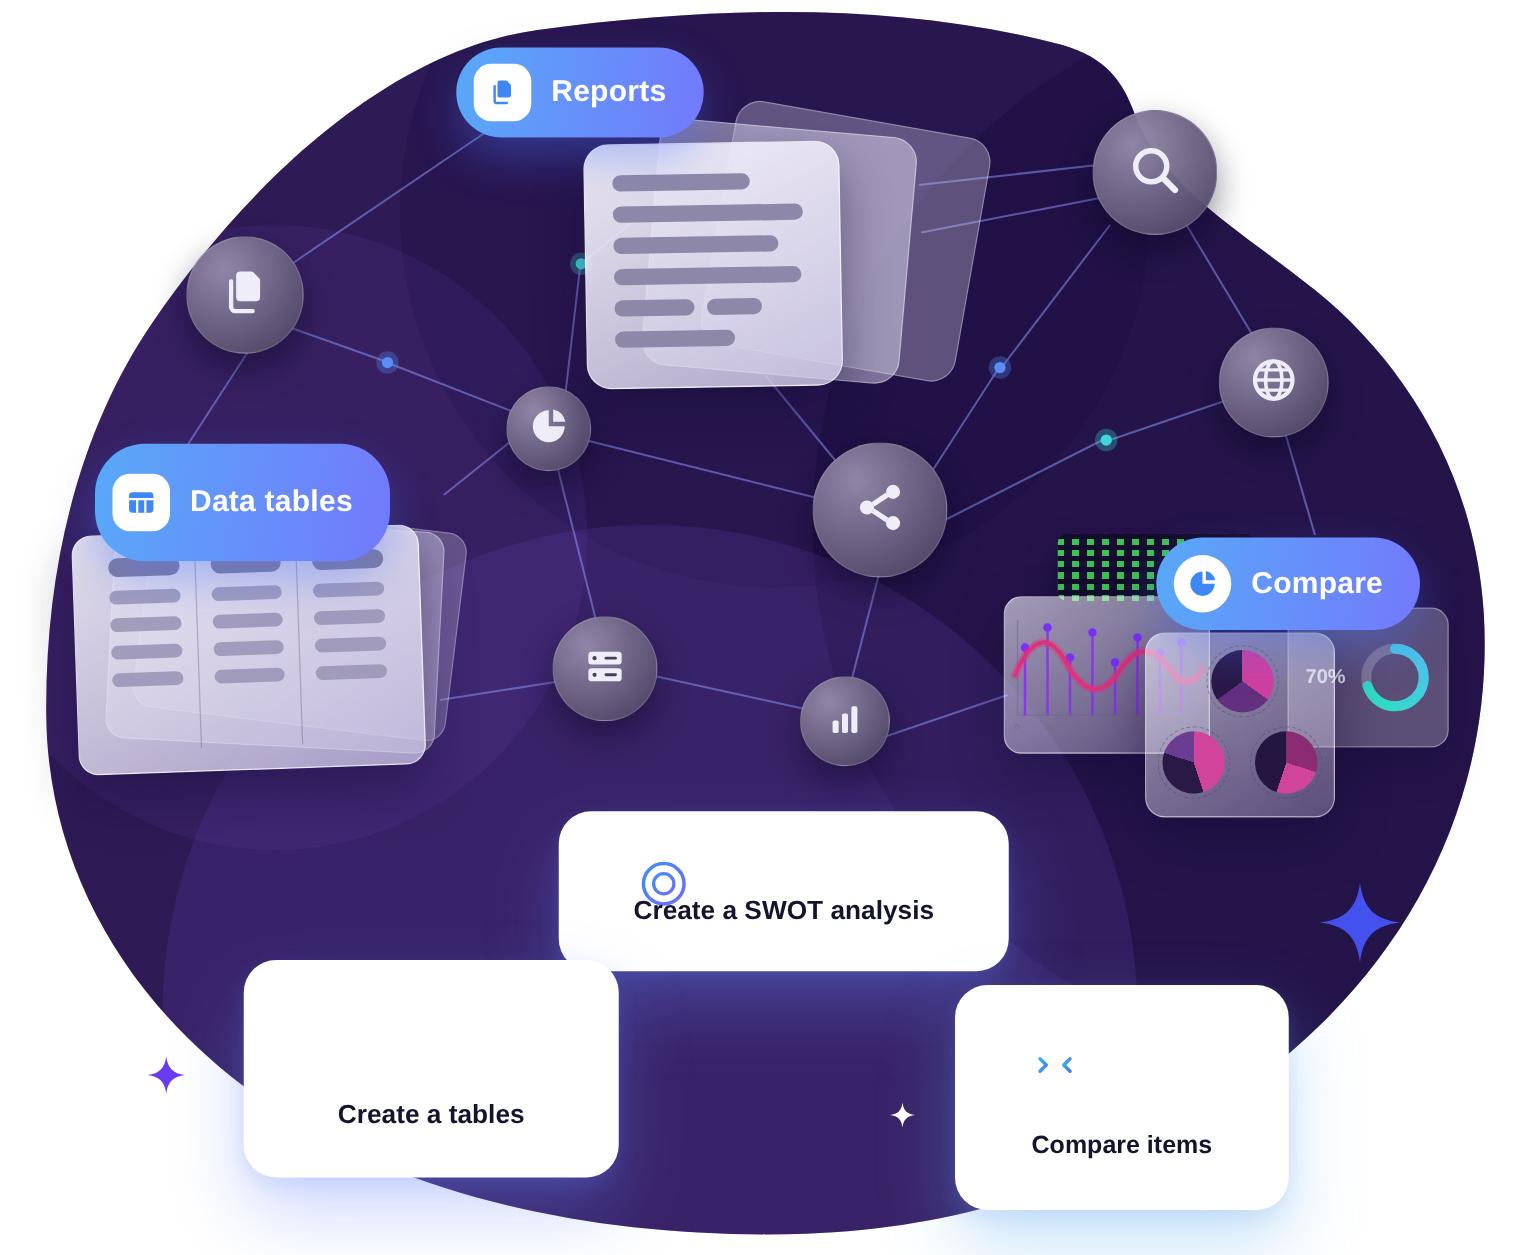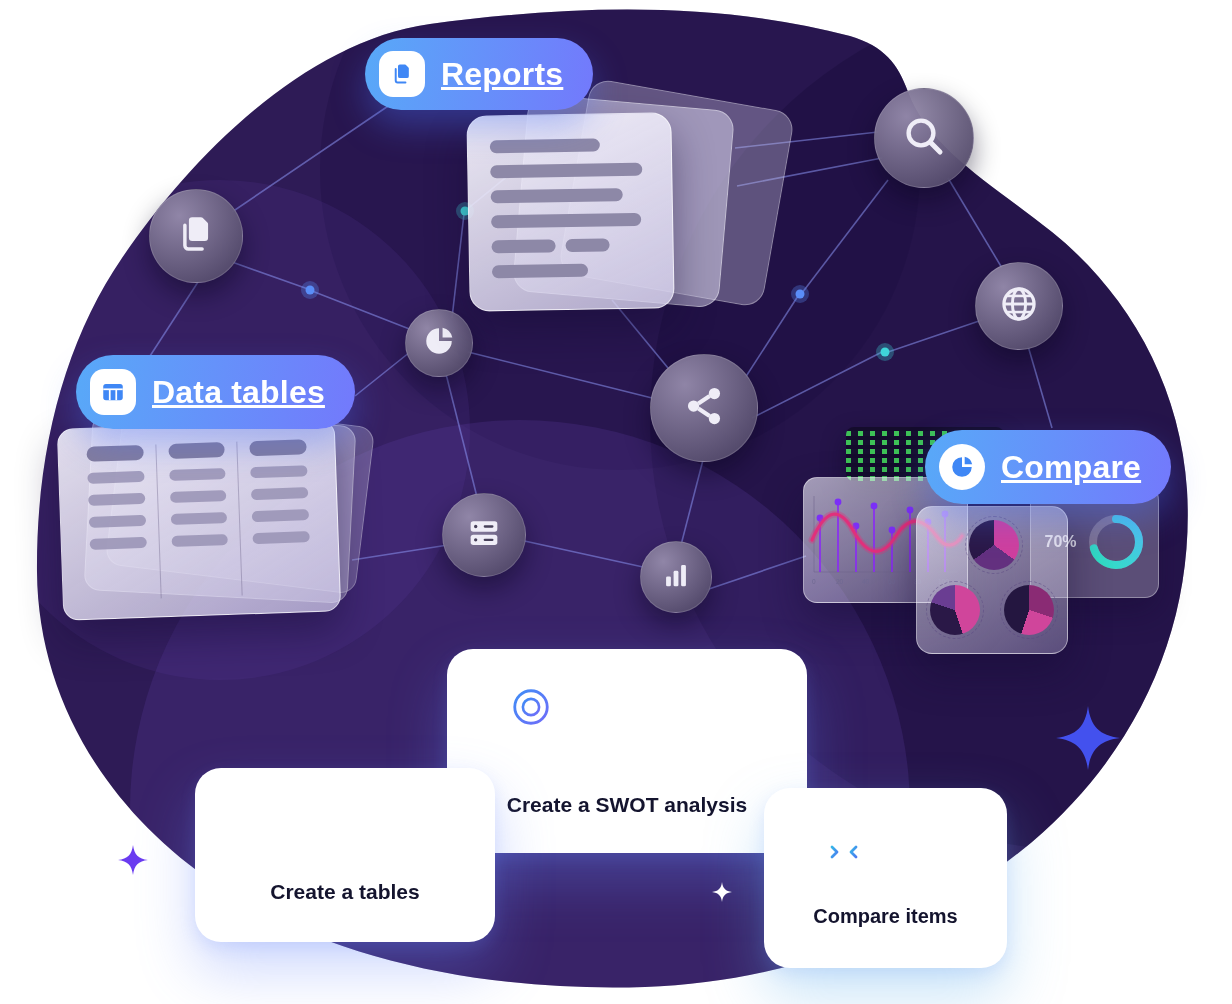--- a/index.html
+++ b/index.html
@@ -22,21 +22,21 @@
     position:absolute;display:flex;align-items:center;gap:16px;
     padding:0 30px 0 14px;border-radius:40px;z-index:14;
     background:linear-gradient(100deg,#58a9f8,#7379fc);
     box-shadow:0 16px 34px rgba(70,110,245,.38);
   }
   .pill-badge{
     width:46px;height:46px;background:#fff;border-radius:14px;
     display:flex;align-items:center;justify-content:center;color:#3f87f5;flex:0 0 auto;
   }
   .pill-badge.round{border-radius:50%;}
-  .pill-label{color:#fff;font-size:32px;font-weight:700;letter-spacing:.2px;white-space:nowrap;text-decoration:underline;}
+  .pill-label{color:#fff;font-size:24px;font-weight:700;letter-spacing:.2px;white-space:nowrap;}
   
   .glass{
     background:linear-gradient(150deg, rgba(240,238,250,.62), rgba(196,190,222,.34));
     border:1px solid rgba(255,255,255,.45);
     box-shadow:0 18px 40px rgba(20,10,50,.45);
   }
   
   .doc-stack{position:absolute;left:468px;top:92px;width:320px;height:240px;z-index:8;}
   .doc-card{position:absolute;width:205px;height:196px;border-radius:20px;}
   .doc-back{transform:translate(105px,2px) rotate(10deg);background:rgba(208,203,230,.35);border:1px solid rgba(255,255,255,.3);}
@@ -78,27 +78,27 @@
   .pie1{left:52px;top:13px;background:conic-gradient(#cf3f9e 0 35%,#63307f 35% 65%,#2a1847 65% 100%);}
   .pie2{left:13px;top:78px;background:conic-gradient(#d0459b 0 45%,#2a1847 45% 80%,#6a3d92 80% 100%);}
   .pie3{left:87px;top:78px;background:conic-gradient(#8a2b74 0 30%,#d0459b 30% 55%,#241640 55% 100%);}
   
   .action-card{
     position:absolute;background:#fff;border-radius:26px;z-index:30;
     box-shadow:0 28px 58px rgba(104,134,250,.32), 0 6px 16px rgba(104,134,250,.16);
   }
   .card-icon{position:absolute;}
   .card-label{position:absolute;left:0;right:0;text-align:center;color:#14142e;font-weight:700;}
-  .swot-card{left:447px;top:649px;width:360px;height:204px;}
+  .swot-card{left:447px;top:649px;width:360px;height:128px;}
   .swot-card .card-icon{left:58px;top:32px;}
   .swot-card .card-label{bottom:36px;font-size:21px;}
   .summary-card{left:195px;top:768px;width:300px;height:174px;}
   .summary-card .card-icon{left:52px;top:36px;}
   .summary-card .card-label{bottom:38px;font-size:21px;}
-  .compare-card{left:764px;top:788px;width:243px;height:180px;box-shadow:0 28px 58px rgba(96,176,235,.34),0 6px 16px rgba(104,134,250,.16);}
+  .compare-card{left:764px;top:788px;width:267px;height:180px;box-shadow:0 28px 58px rgba(96,176,235,.34),0 6px 16px rgba(104,134,250,.16);}
   .compare-card .card-icon{left:56px;top:40px;}
   .compare-card .card-label{bottom:40px;font-size:20px;}
   
   .sparkle{position:absolute;z-index:32;}
 </style>
 </head>
 <body>
 
 <div class="stage">
 
@@ -334,21 +334,21 @@
   <div class="pill" style="left:365px;top:38px;height:72px;">
     <span class="pill-badge">
       <svg viewBox="0 0 24 24" width="26" height="26">
         <path d="M10 3.2h4.6a1.2 1.2 0 0 1 .85.35l2.5 2.5a1.2 1.2 0 0 1 .35.85V14a1.7 1.7 0 0 1-1.7 1.7H10A1.7 1.7 0 0 1 8.3 14V4.9A1.7 1.7 0 0 1 10 3.2z" fill="currentColor"></path>
         <path d="M6.2 7.4V18a1.8 1.8 0 0 0 1.8 1.8h7.2" fill="none" stroke="currentColor" stroke-width="1.8" stroke-linecap="round"></path>
       </svg>
     </span>
     <span class="pill-label">Reports</span>
   </div>
 
-  <div class="pill" style="left:76px;top:355px;height:74px;">
+  <div class="pill" style="left:76px;top:355px;height:94px;">
     <span class="pill-badge">
       <svg viewBox="0 0 24 24" width="26" height="26">
         <rect x="3" y="4.5" width="18" height="15" rx="2.5" fill="currentColor"></rect>
         <line x1="3" y1="9.5" x2="21" y2="9.5" stroke="#fff" stroke-width="1.6"></line>
         <line x1="9" y1="9.5" x2="9" y2="19.5" stroke="#fff" stroke-width="1.6"></line>
         <line x1="15" y1="9.5" x2="15" y2="19.5" stroke="#fff" stroke-width="1.6"></line>
       </svg>
     </span>
     <span class="pill-label">Data tables</span>
   </div>

